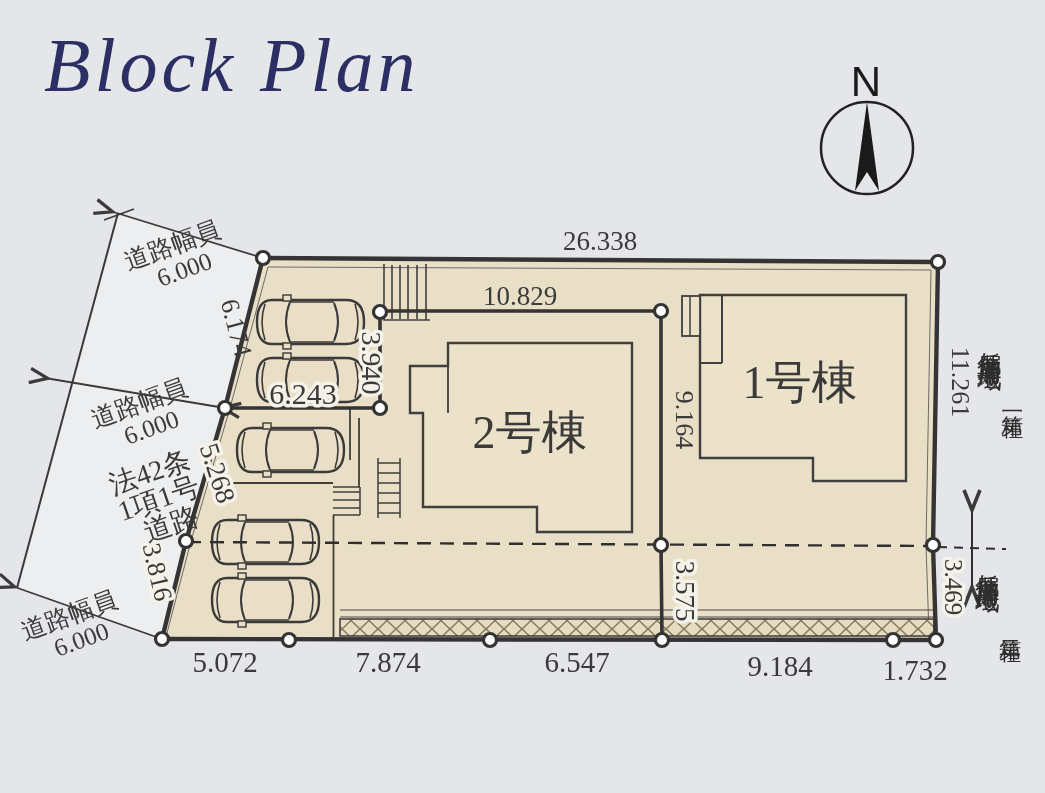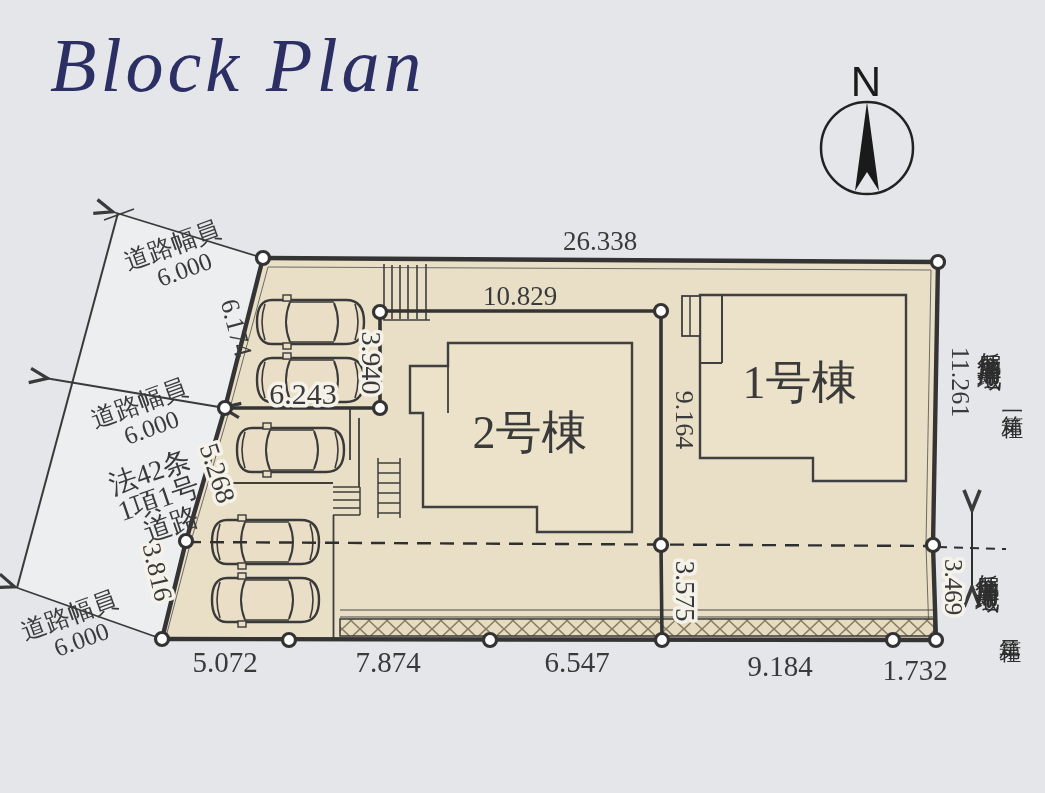--- a/index.html
+++ b/index.html
@@ -20,21 +20,21 @@
     font-family:"Liberation Serif", serif;
     letter-spacing:2px;
     line-height:1.05;
   }
   .zone span{display:block;}
   .zone .z-main{font-size:24px;}
   .zone .z-prefix{font-size:22px;}
   #zone1 .z-prefix{margin-top:64px;}
   #zone2 .z-prefix{margin-top:66px;}
   .title{
-    position:absolute;left:50px;top:22px;
+    position:absolute;left:44px;top:22px;
     font-family:"Liberation Serif", serif;
     font-style:italic;
     font-size:76px;
     letter-spacing:4px;
     color:#2c2f63;
   }
 </style>
 </head>
 <body>
 

